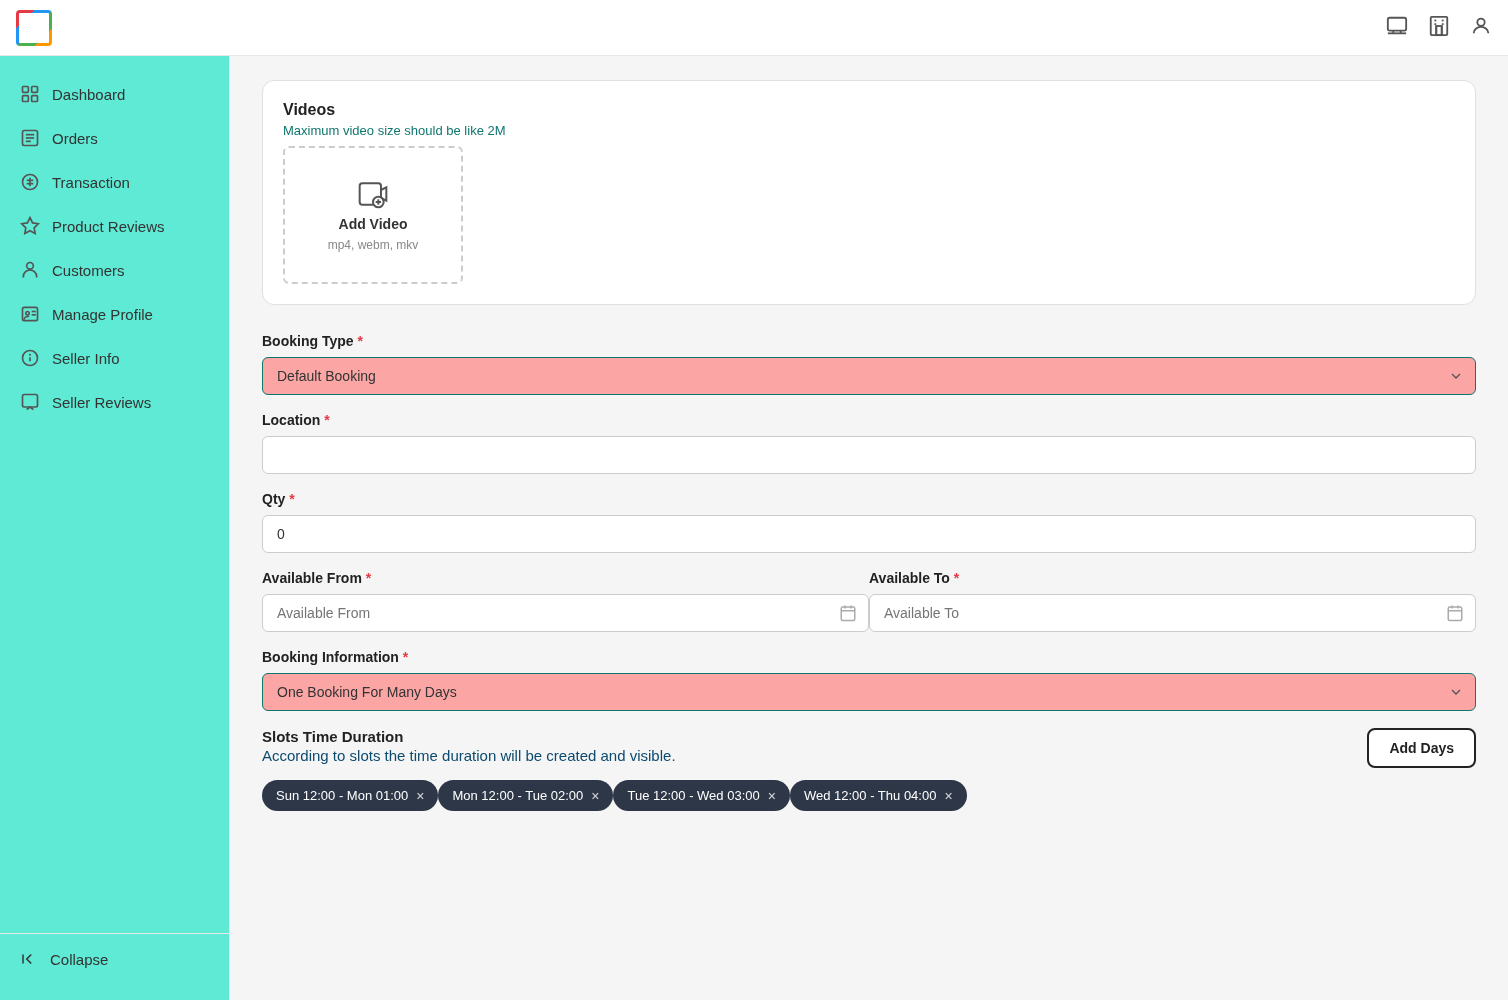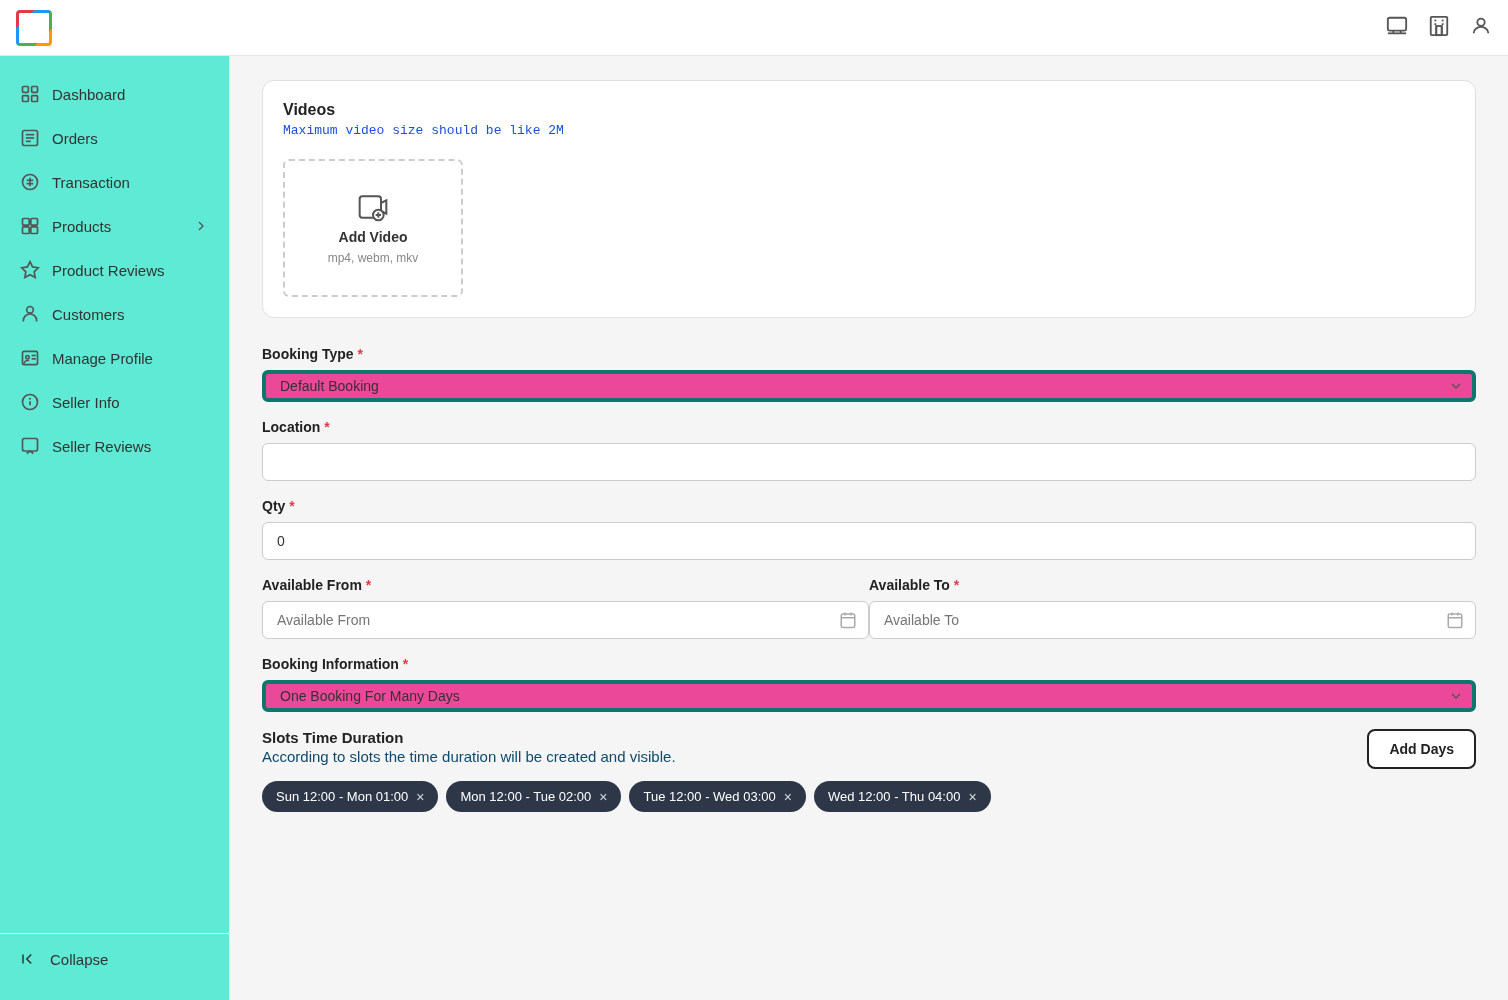--- a/index.html
+++ b/index.html
@@ -47,21 +47,21 @@
 
     
     .main { flex: 1; overflow-y: auto; padding: 24px 32px; background: #f5f5f5; }
 
     
     .card {
       background: #fff; border: 1px solid #e0e0e0; border-radius: 12px;
       padding: 20px; margin-bottom: 28px;
     }
     .card-title { font-size: 16px; font-weight: 600; color: #222; margin-bottom: 4px; }
-    .card-subtitle { font-size: 13px; color: #1d4ed8; margin-bottom: 21px; font-family: Liberation Mono, monospace; }
+    .card-subtitle { font-size: 13px; color: #0f766e; margin-bottom: 8px; }
 
     
     .video-upload {
       border: 2px dashed #ccc; border-radius: 6px; padding: 30px 20px;
       display: flex; flex-direction: column; align-items: center; justify-content: center;
       cursor: pointer; width: 180px; gap: 6px;
     }
     .video-upload-label { font-size: 14px; font-weight: 600; color: #333; }
     .video-upload-types { font-size: 12px; color: #888; }
 
@@ -71,22 +71,22 @@
       font-size: 14px; font-weight: 600; color: #222; margin-bottom: 8px;
       display: block;
     }
     .field-label .required { color: #e63946; }
     .form-input {
       width: 100%; border: 1px solid #ccc; border-radius: 6px; padding: 10px 14px;
       font-size: 14px; outline: none; color: #333;
     }
     .form-select-wrapper { position: relative; }
     .form-select {
-      width: 100%; border: 4px solid #0f766e; border-radius: 6px; padding: 4px 14px;
-      font-size: 14px; outline: none; appearance: none; background: #ec4899; color: #333;
+      width: 100%; border: 1px solid #0f766e; border-radius: 6px; padding: 10px 14px;
+      font-size: 14px; outline: none; appearance: none; background: #fca5a5; color: #333;
       cursor: pointer;
     }
     .select-chevron {
       position: absolute; right: 12px; top: 50%; transform: translateY(-50%);
       pointer-events: none; color: #555;
     }
 
     
     .date-row { display: flex; gap: 0; }
     .date-field { flex: 1; }
@@ -108,21 +108,21 @@
     }
     .slots-title { font-size: 15px; font-weight: 700; color: #222; }
     .slots-subtitle { font-size: 15px; color: #0c4a6e; margin-top: 2px; }
     .add-slots-btn {
       border: 2px solid #222; border-radius: 8px; background: #fff;
       padding: 10px 20px; font-size: 14px; font-weight: 600; cursor: pointer;
       color: #222; white-space: nowrap;
     }
 
     
-    .slots-tags { display: flex; flex-wrap: wrap; gap: 8px; margin-top: 8px; }
+    .slots-tags { display: flex; flex-wrap: wrap; margin-top: 8px; }
     .slot-tag {
       display: flex; align-items: center; gap: 8px;
       background: #2d3748; color: #fff; border-radius: 20px;
       padding: 8px 14px; font-size: 13px; font-weight: 500;
     }
     .slot-close {
       cursor: pointer; font-size: 14px; opacity: 0.8; line-height: 1;
     }
   </style>
 </head>
@@ -187,32 +187,20 @@
     <div class="sidebar-item">
       <svg class="icon" viewBox="0 0 24 24" fill="none" stroke="currentColor" stroke-width="2">
         <circle cx="12" cy="12" r="9"></circle>
           <line x1="12" y1="7" x2="12" y2="17"></line>
         <line x1="8" y1="10" x2="16" y2="10"></line>
           <line x1="8" y1="14" x2="16" y2="14"></line>
       </svg>
       <span>Transaction</span>
     </div>
 
-    <div class="sidebar-item">
-      <svg class="icon" viewBox="0 0 24 24" fill="none" stroke="currentColor" stroke-width="2">
-        <rect x="3" y="3" width="8" height="8" rx="1"></rect>
-          <rect x="13" y="3" width="8" height="8" rx="1"></rect>
-        <rect x="3" y="13" width="8" height="8" rx="1"></rect>
-          <rect x="13" y="13" width="8" height="8" rx="1"></rect>
-      </svg>
-      <span>Products</span>
-      <svg class="chevron" width="16" height="16" viewBox="0 0 24 24" fill="none" stroke="#555" stroke-width="2">
-        <polyline points="9 18 15 12 9 6"></polyline>
-      </svg>
-    </div>
 
     <div class="sidebar-item">
       <svg class="icon" viewBox="0 0 24 24" fill="none" stroke="currentColor" stroke-width="2">
         <polygon points="12 2 15.09 8.26 22 9.27 17 14.14 18.18 21.02 12 17.77 5.82 21.02 7 14.14 2 9.27 8.91 8.26 12 2"></polygon>
       </svg>
       <span>Product Reviews</span>
     </div>
 
     <div class="sidebar-item">
       <svg class="icon" viewBox="0 0 24 24" fill="none" stroke="currentColor" stroke-width="2">

